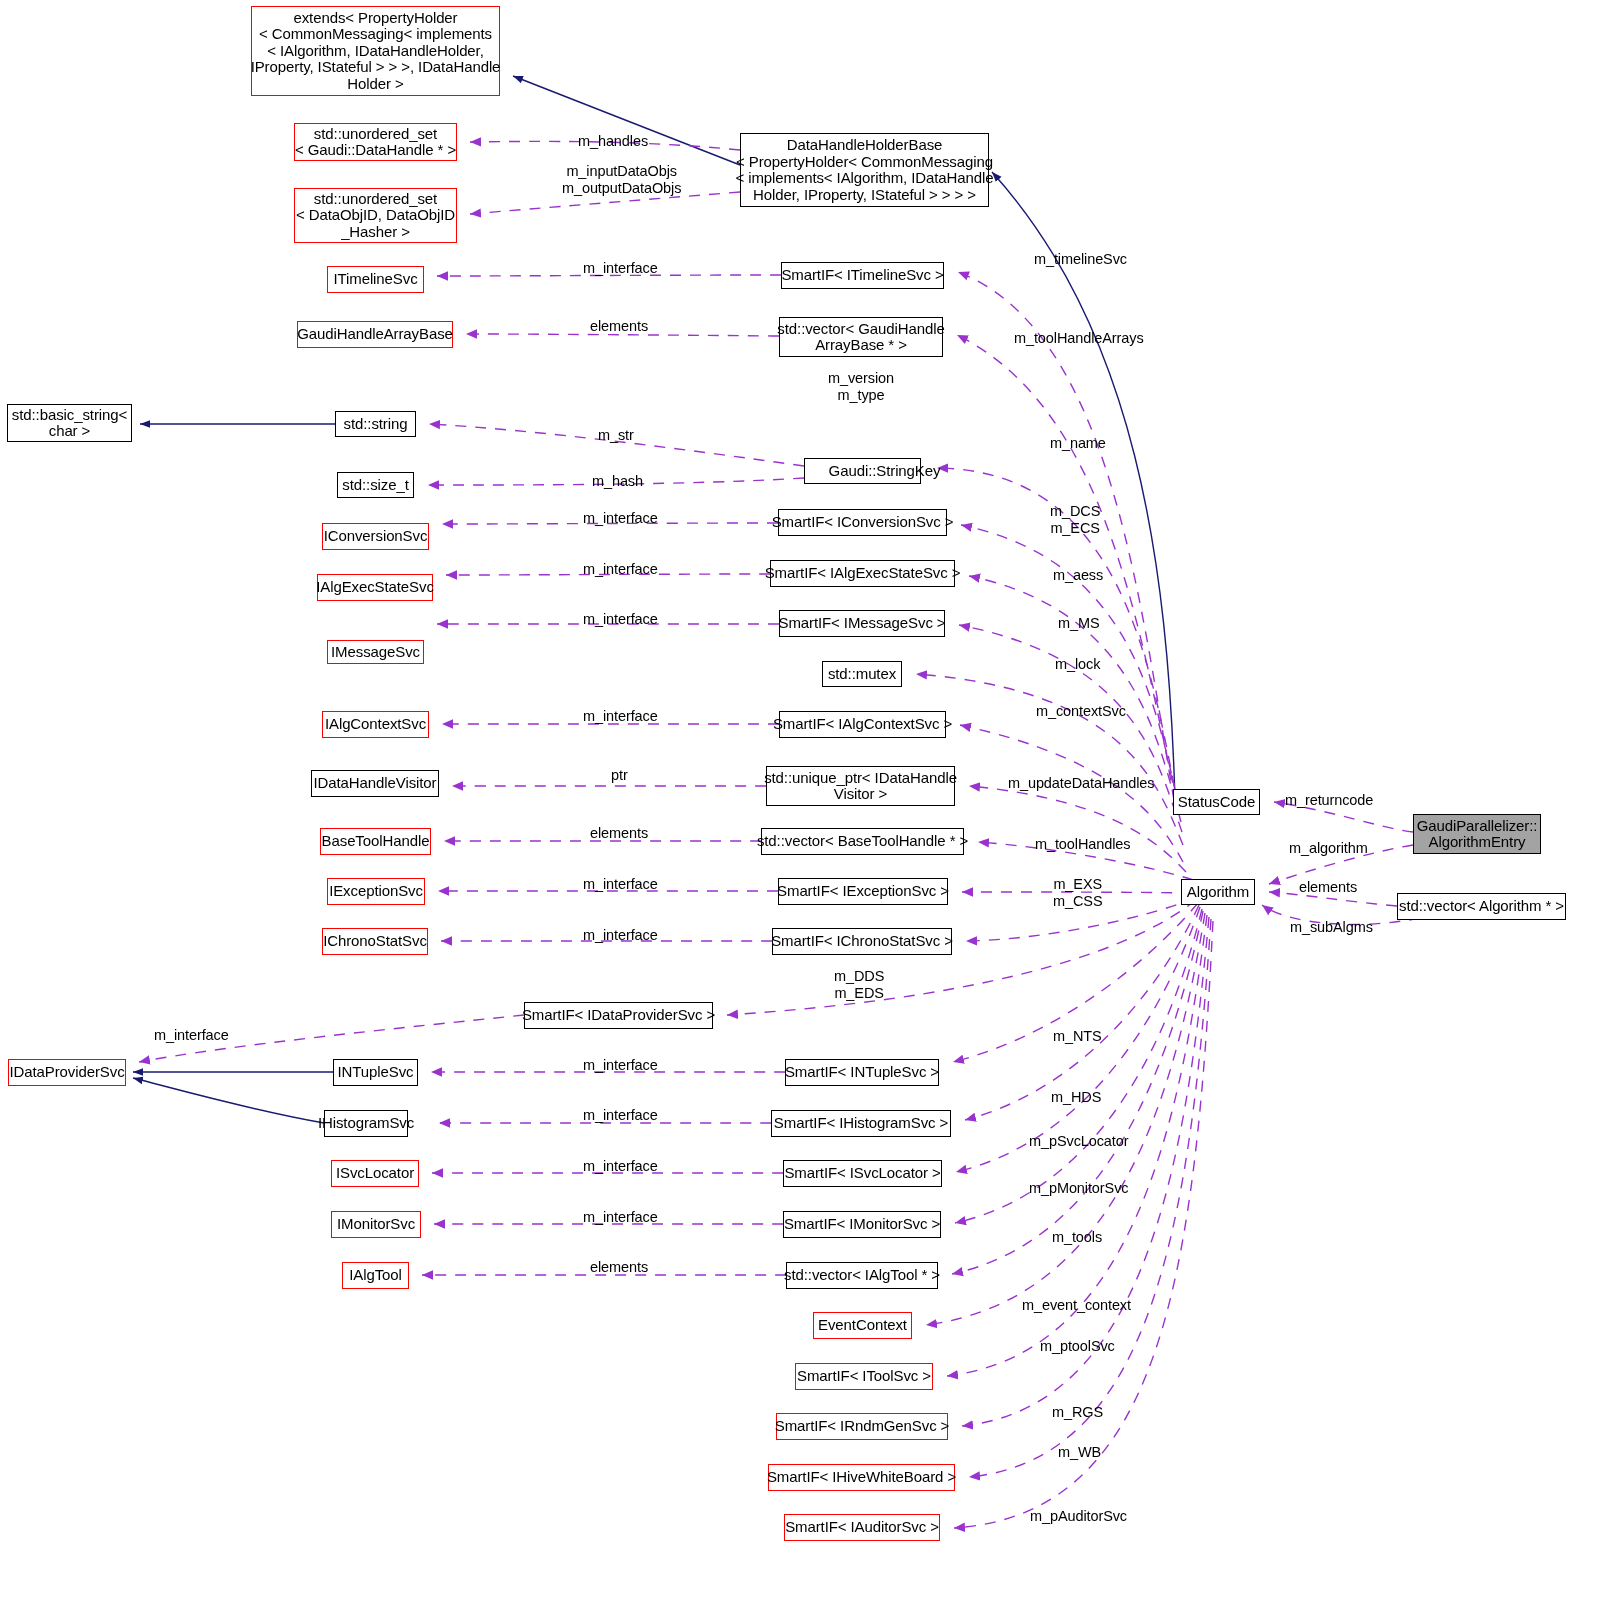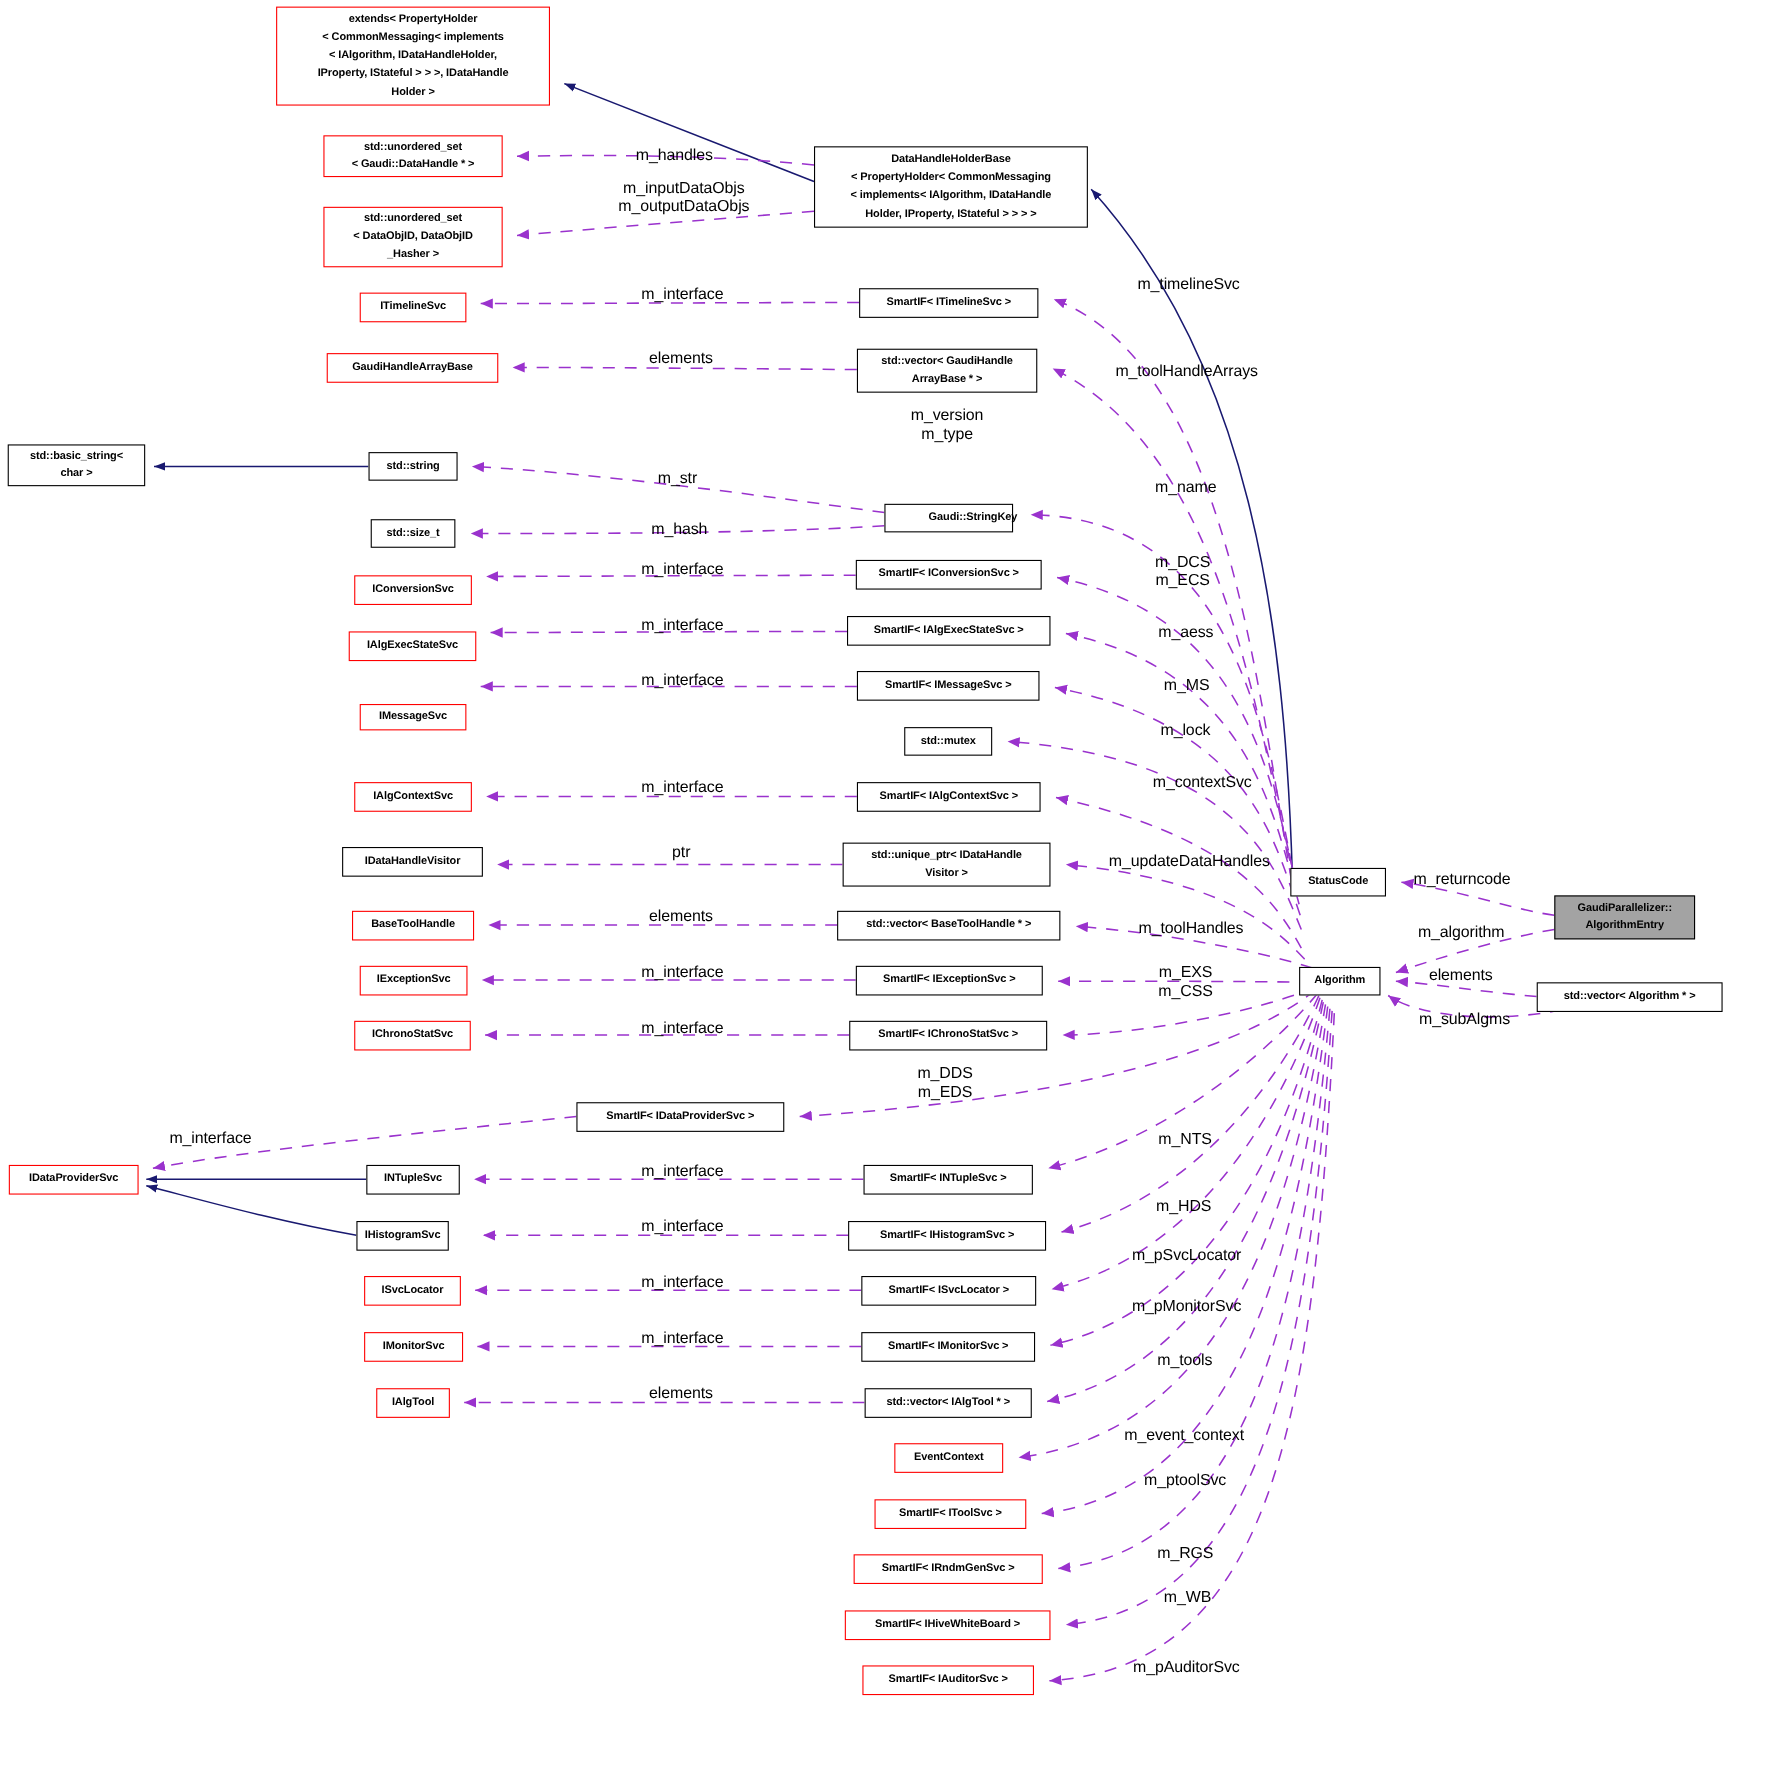--- a/index.html
+++ b/index.html
@@ -16,29 +16,28 @@
     left:0;top:0;
     width:1611px;height:1611px;
     pointer-events:none;
   }
   .node{
     position:absolute;
     box-sizing:border-box;
     border:1px solid #000000;
     background:#ffffff;
     color:#000000;
-    font-size:10px;
+    font-size:15px;
     line-height:16.5px;
     text-align:center;
     display:flex;
     align-items:center;
     justify-content:center;
     white-space:pre;
     letter-spacing:-0.1px;
-    font-weight:bold;
   }
   .node.red{ border-color:#ff0000; }
   .node.focus{ background:#a3a3a3; border-color:#000000; }
   .elabel{
     position:absolute;
     font-size:14.5px;
     line-height:16.5px;
     color:#000000;
     white-space:pre;
     text-align:center;
@@ -197,21 +196,21 @@
     <div class="elabel" style="left: 592px; top: 473px;">m_hash</div>
     <div class="elabel" style="left: 583px; top: 510px;">m_interface</div>
     <div class="elabel" style="left: 1050px; top: 503px;">m_DCS
 m_ECS</div>
     <div class="elabel" style="left: 583px; top: 561px;">m_interface</div>
     <div class="elabel" style="left: 1053px; top: 567px;">m_aess</div>
     <div class="elabel" style="left: 583px; top: 611px;">m_interface</div>
     <div class="elabel" style="left: 1058px; top: 615px;">m_MS</div>
     <div class="elabel" style="left: 1055px; top: 656px;">m_lock</div>
     <div class="elabel" style="left: 583px; top: 708px;">m_interface</div>
-    <div class="elabel" style="left: 1036px; top: 703px; margin-left: 12px;">m_contextSvc</div>
+    <div class="elabel" style="left: 1036px; top: 703px;">m_contextSvc</div>
     <div class="elabel" style="left: 611px; top: 767px;">ptr</div>
     <div class="elabel" style="left: 1008px; top: 775px;">m_updateDataHandles</div>
     <div class="elabel" style="left: 1285px; top: 792px;">m_returncode</div>
     <div class="elabel" style="left: 590px; top: 825px;">elements</div>
     <div class="elabel" style="left: 1035px; top: 836px;">m_toolHandles</div>
     <div class="elabel" style="left: 1289px; top: 840px;">m_algorithm</div>
     <div class="elabel" style="left: 583px; top: 876px;">m_interface</div>
     <div class="elabel" style="left: 1053px; top: 876px;">m_EXS
 m_CSS</div>
     <div class="elabel" style="left: 1299px; top: 879px;">elements</div>

